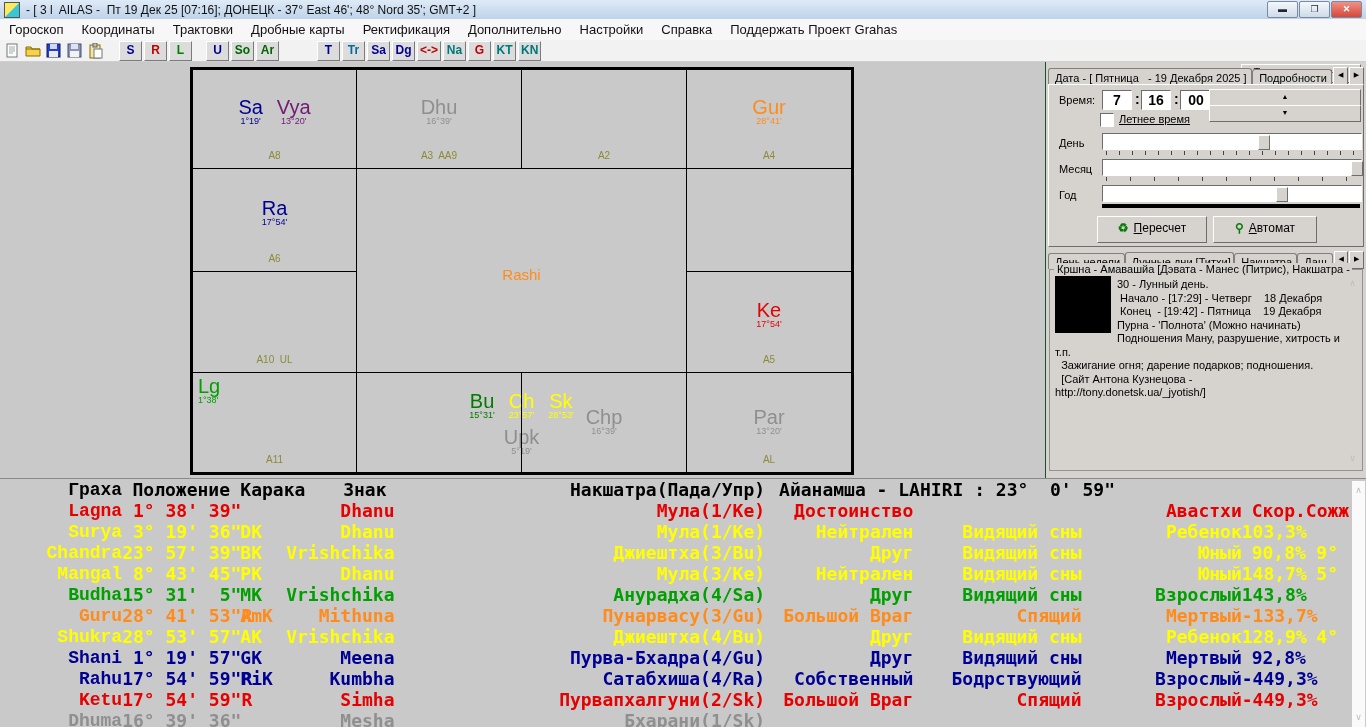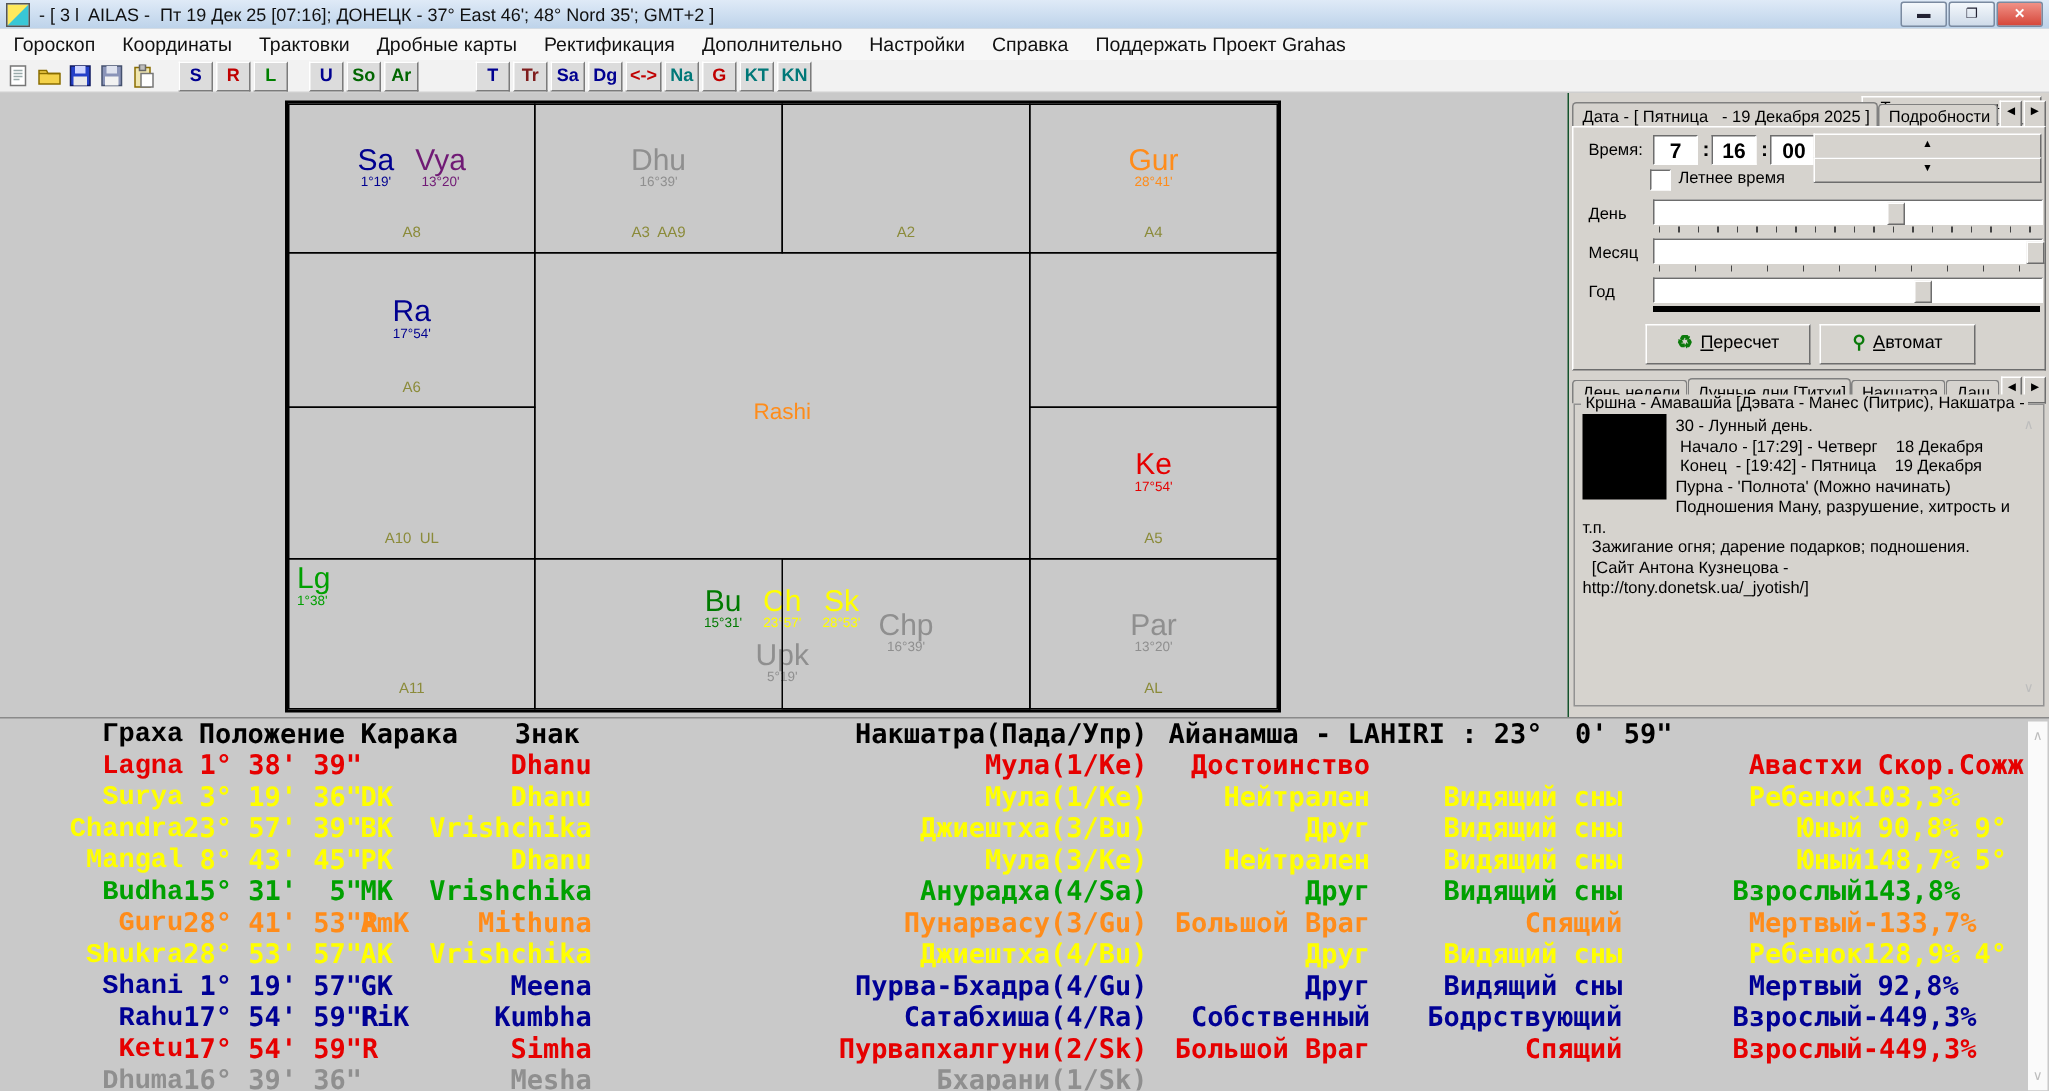--- a/index.html
+++ b/index.html
@@ -163,21 +163,21 @@
   <div style="display:flex;gap:2px;">
 
   <div class="lbtn" style="color: rgb(0, 0, 144);">U</div>
       <div class="lbtn" style="color: rgb(0, 102, 0);">So</div>
       <div class="lbtn" style="color: rgb(0, 102, 0);">Ar</div>
     </div>
   <div class="tgap2"></div>
   <div style="display:flex;gap:2px;">
 
   <div class="lbtn" style="color: rgb(0, 0, 144);">T</div>
-      <div class="lbtn" style="color: #7f1d1d;">Tr</div>
+      <div class="lbtn" style="color: #0369a1;">Tr</div>
       <div class="lbtn" style="color: rgb(0, 0, 144);">Sa</div>
       <div class="lbtn" style="color: rgb(0, 0, 144);">Dg</div>
       <div class="lbtn" style="color: rgb(192, 0, 0);">&lt;-&gt;</div>
       <div class="lbtn" style="color: rgb(0, 120, 120);">Na</div>
       <div class="lbtn" style="color: rgb(192, 0, 0);">G</div>
       <div class="lbtn" style="color: rgb(0, 120, 120);">KT</div>
       <div class="lbtn" style="color: rgb(0, 120, 120);">KN</div>
     </div>
 </div>
 
@@ -301,21 +301,21 @@
     <div class="tabbody1">
       <span class="flabel" style="left:10px;top:9px;">Время:</span>
       <div class="tfield sunken" style="left:53px;top:5px;">7</div>
       <span class="tcolon" style="left:86px;top:6px;">:</span>
       <div class="tfield sunken" style="left:92px;top:5px;">16</div>
       <span class="tcolon" style="left:125px;top:6px;">:</span>
       <div class="tfield sunken" style="left:131px;top:5px;width:30px;">00</div>
       <div class="spinbtn btn3d" style="top:4px;">▲</div>
       <div class="spinbtn btn3d" style="top:20px;">▼</div>
       <div class="cbx sunken" style="left:51px;top:28px;"></div>
-      <span class="flabel" style="left:70px;top:28px;">Летнее время</span>
+      <span class="flabel" style="left:70px;top:28px;text-decoration:underline;">Летнее время</span>
 
       <span class="flabel" style="left:10px;top:52px;">День</span>
       <div class="track sunken" style="left:53px;top:48px;width:258px;">
         <div class="thumb" style="left:60%;"></div>
       </div>
       <div class="ticks" style="left:57px;top:66px;width:252px;"></div>
 
       <span class="flabel" style="left:10px;top:78px;">Месяц</span>
       <div class="track sunken" style="left:53px;top:74px;width:258px;">
         <div class="thumb" style="left:96%;"></div>

